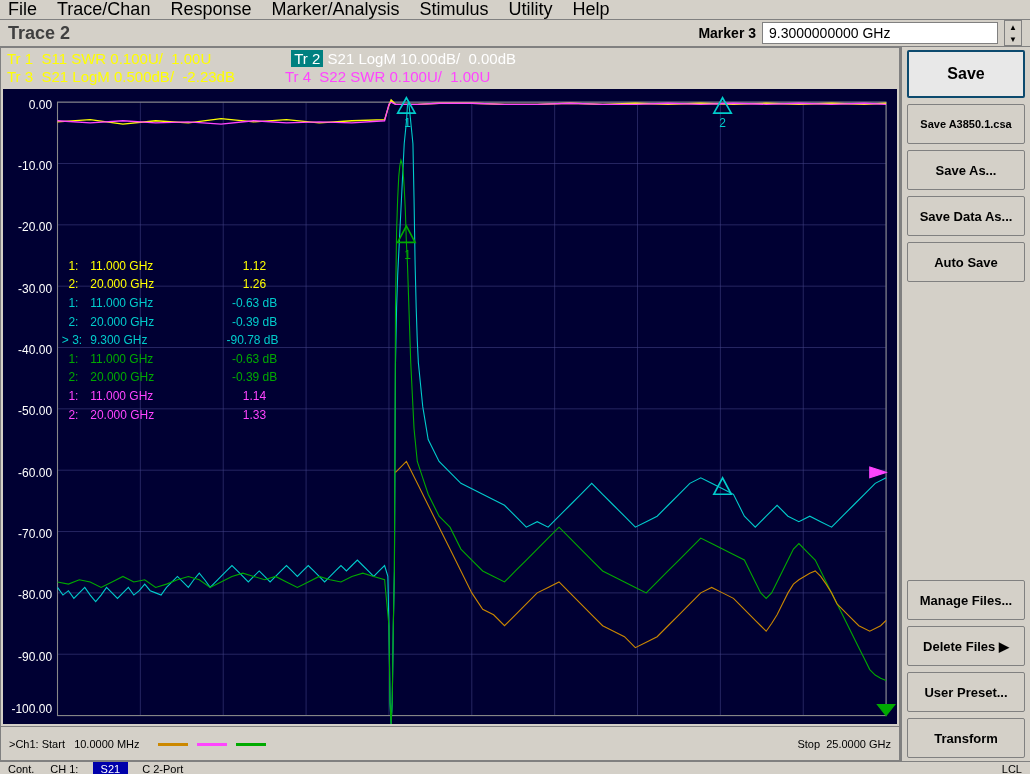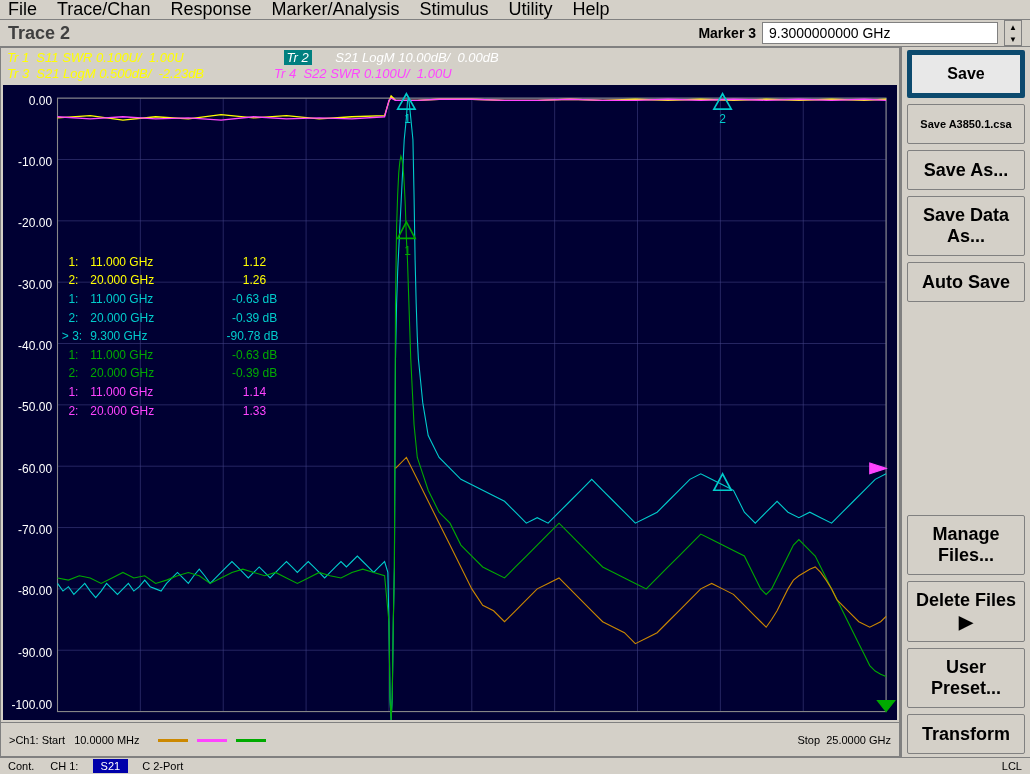--- a/index.html
+++ b/index.html
@@ -21,40 +21,40 @@
     .marker-spin-btn { background: #d4d0c8; width: 16px; height: 12px; display: flex; align-items: center; justify-content: center; font-size: 8px; cursor: pointer; border: none; }
 
     
     .content-area { display: flex; flex: 1; }
 
     
     .chart-container { flex: 1; background: #d4d0c8; display: flex; flex-direction: column; border: 1px solid #808080; }
 
     
     .trace-legend { background: #d4d0c8; padding: 2px 6px; display: flex; flex-direction: column; gap: 1px; }
-    .trace-row { display: flex; gap: 20px; font-size: 13px; font-style: italic; }
+    .trace-row { display: flex; gap: 0; font-size: 15px; }
 
     
     .plot-area { flex: 1; background: #a3a3a3; position: relative; overflow: hidden; margin: 2px; }
 
     
     .x-axis-bar { height: 34px; background: #d4d0c8; display: flex; align-items: center; padding: 0 8px; border-top: 1px solid #808080; font-size: 11px; }
     .x-start { flex: 1; }
     .x-stop { flex: 1; text-align: right; }
 
     
     .status-bar { background: #d4d0c8; height: 34px; display: flex; align-items: center; padding: 0 8px; gap: 16px; border-top: 1px solid #808080; font-size: 11px; }
     .status-item { display: flex; align-items: center; gap: 4px; }
     .s21-box { background: #0000aa; color: white; padding: 1px 8px; font-size: 11px; }
     .lcl-text { margin-left: auto; }
 
     
     .right-panel { width: 130px; background: #d4d0c8; display: flex; flex-direction: column; border-left: 2px solid #808080; }
-    .panel-btn { background: #d4d0c8; border: 1px solid #808080; border-radius: 2px; margin: 3px 5px; padding: 8px 4px; text-align: center; font-size: 18px; font-weight: bold; cursor: pointer; min-height: 40px; display: flex; align-items: center; justify-content: center; }
-    .panel-btn.active { background: #e8e8e8; border: 5px solid #0c4a6e; }
+    .panel-btn { background: #d4d0c8; border: 1px solid #808080; border-radius: 2px; margin: 3px 5px; padding: 8px 4px; text-align: center; font-size: 13px; font-weight: bold; cursor: pointer; min-height: 40px; display: flex; align-items: center; justify-content: center; }
+    .panel-btn.active { background: #e8e8e8; border: 2px solid #0c4a6e; }
     .panel-spacer { flex: 1; }
     .panel-btn-arrow { display: flex; align-items: center; justify-content: center; gap: 2px; }
 
     svg.chart-svg { width: 100%; height: 100%; }
   </style>
 </head>
 <body>
 
 <div class="main-container">
 

